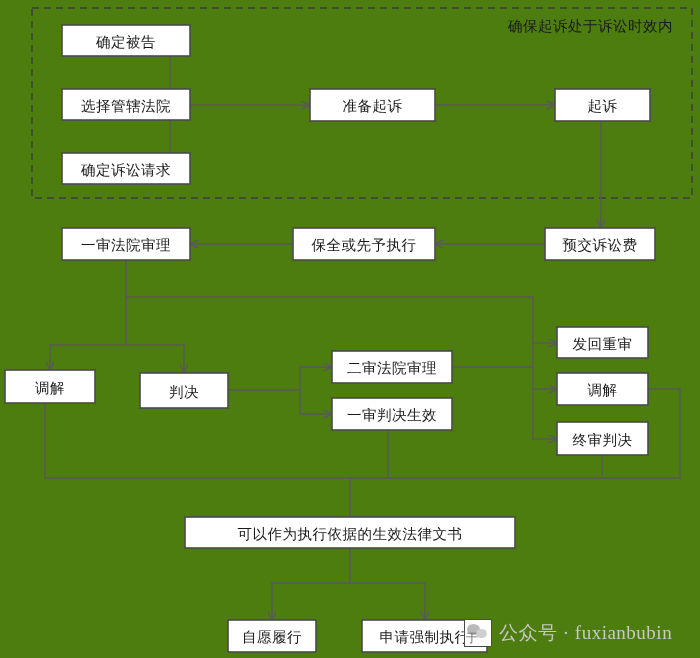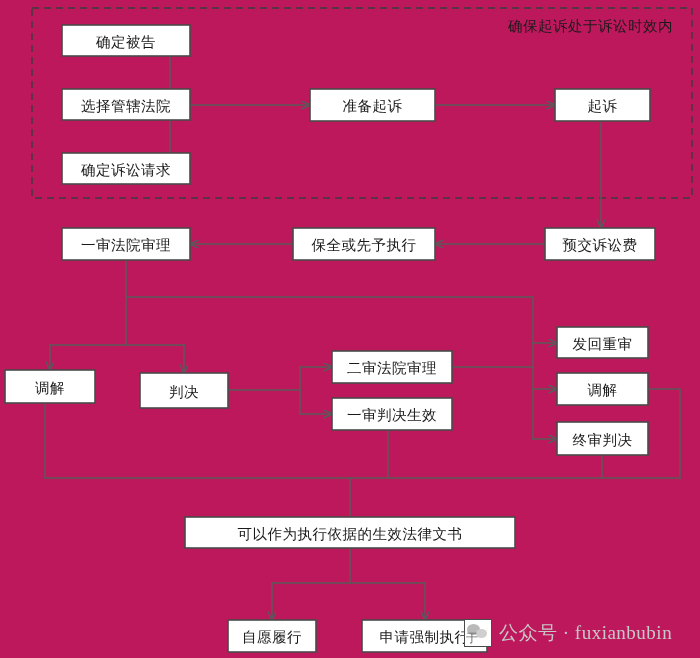--- a/index.html
+++ b/index.html
@@ -10,21 +10,21 @@
   body {
     width: 700px;
     height: 658px;
     font-family: "Liberation Sans", "DejaVu Sans", sans-serif;
     overflow: hidden;
   }
   #canvas {
     position: relative;
     width: 700px;
     height: 658px;
-    background: #be185d;
+    background: #4d7c0f;
   }
   svg.flow {
     position: absolute;
     left: 0;
     top: 0;
     width: 700px;
     height: 658px;
   }
   .node-rect {
     fill: #ffffff;

